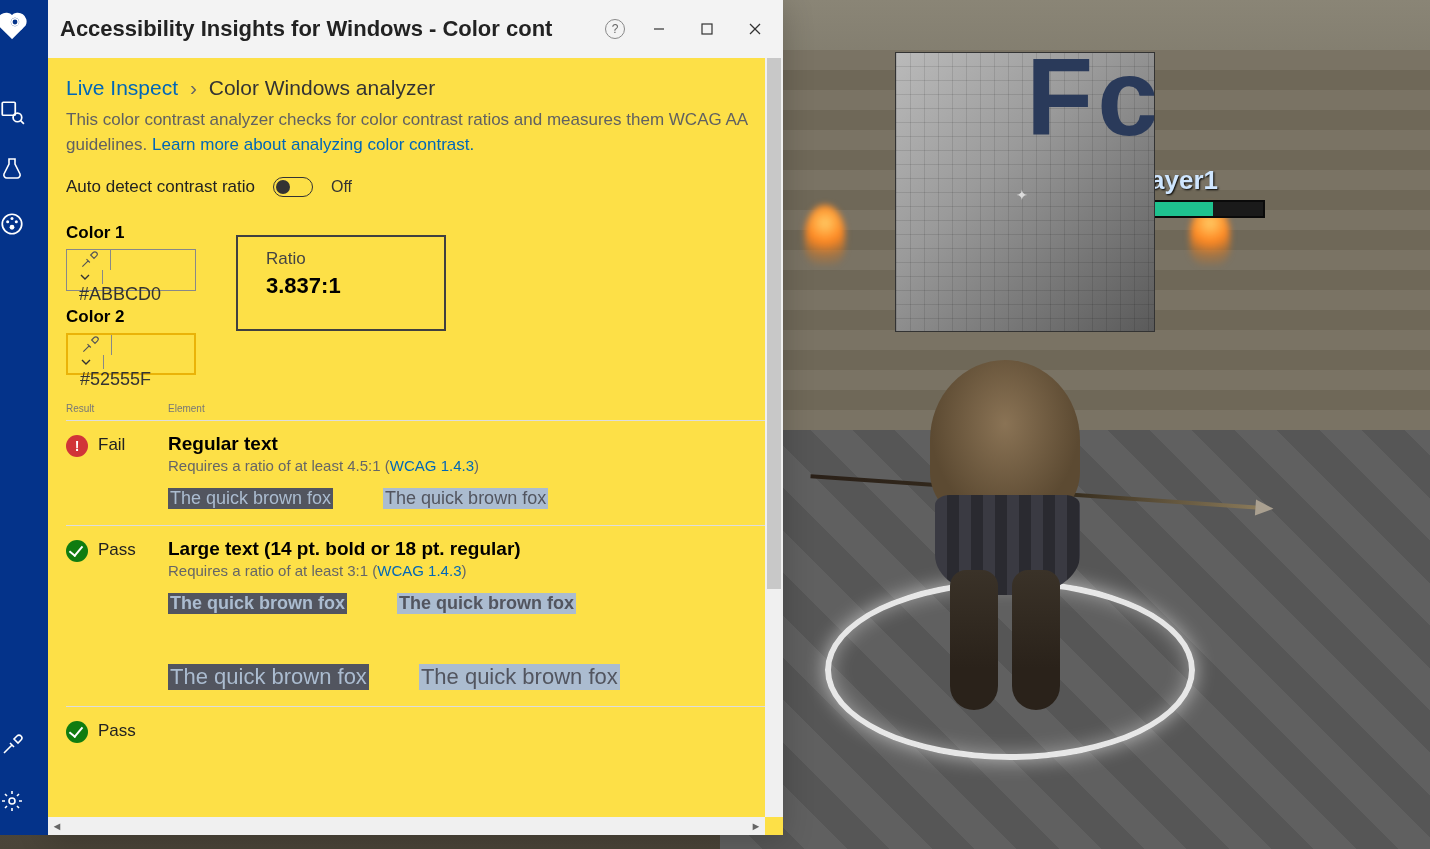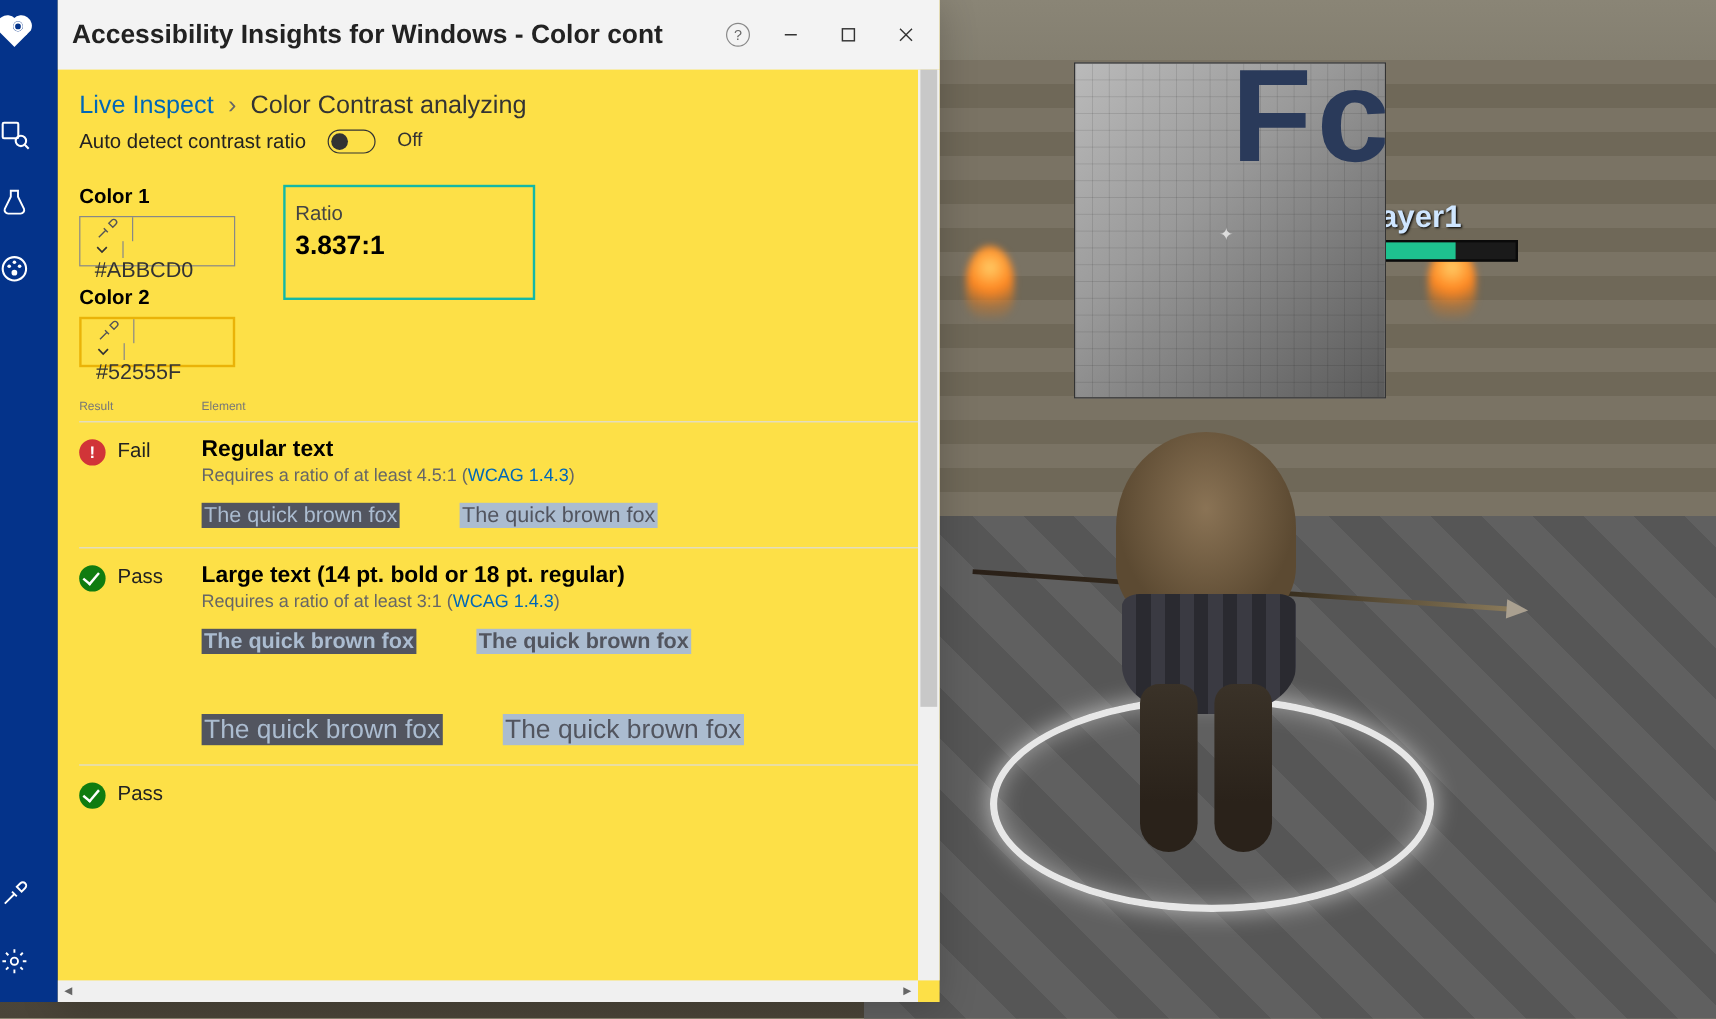--- a/index.html
+++ b/index.html
@@ -279,23 +279,24 @@
   border-right: 1px solid #888;
   cursor: pointer;
 }
 .picker .hex {
   width: 126px; height: 100%;
   display:flex; align-items:center;
   padding-left: 12px;
   font-size: 18px; color: #333;
 }
 .ratio-box {
-  border: 2px solid #14b8a6;
+  border: 2px solid #404040;
   min-width: 210px;
-  padding: 12px 18px 30px 8px;
+  padding: 12px 18px 30px 28px;
+  margin-top: 12px;
 }
 .ratio-box .rlabel { color: #444; font-size: 17px; }
 .ratio-box .rvalue { font-size: 22px; font-weight: 700; margin-top: 4px; }
 
 .results { margin-top: 28px; }
 .results-head {
   display: flex; color: #777; font-size: 10px; padding-bottom: 6px;
 }
 .results-head .c1 { width: 102px; }
 .results-head .c2 { flex: 1; }
@@ -451,23 +452,26 @@
         </div>
     </div>
   </div>
 
   <div class="app-body">
     <div class="content">
 
       <div class="breadcrumb">
         <a>Live Inspect</a>
         <span class="sep">›</span>
-        <span class="current">Color Contrast analyzing</span>
+        <span class="current">Color Windows analyzer</span>
       </div>
 
+      <p class="desc">
+        <span>This color contrast analyzer checks for color contrast ratios and measures them WCAG AA guidelines. </span><a>Learn more about analyzing color contrast.</a>
+      </p>
 
       <div class="toggle-row">
         <span class="label">Auto detect contrast ratio</span>
         <div class="toggle">
             <div class="knob"></div>
           </div>
         <span class="toggle-state">Off</span>
       </div>
 
       <div class="colors-row">

